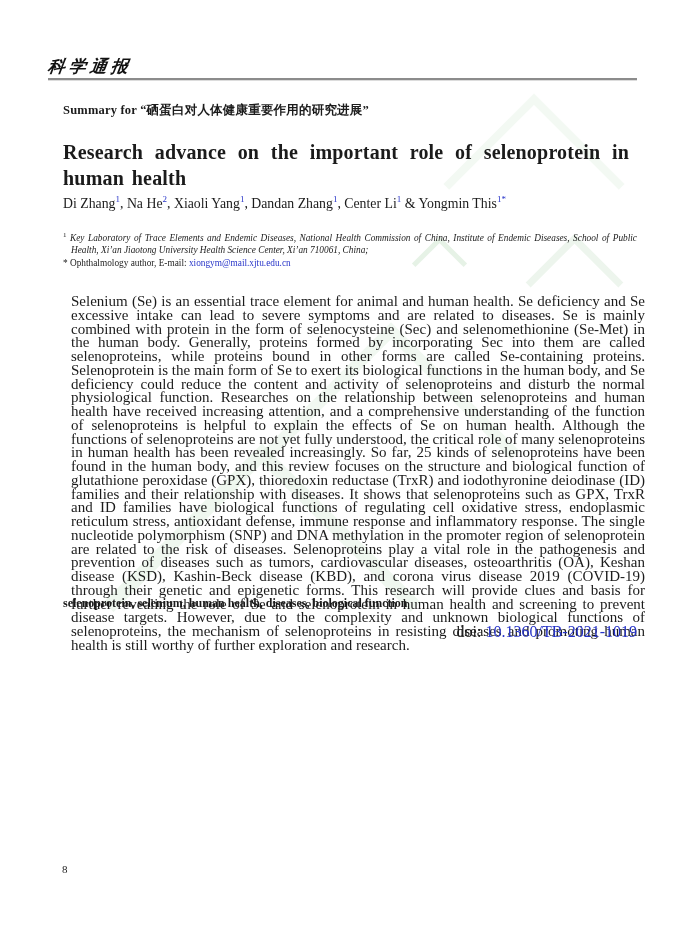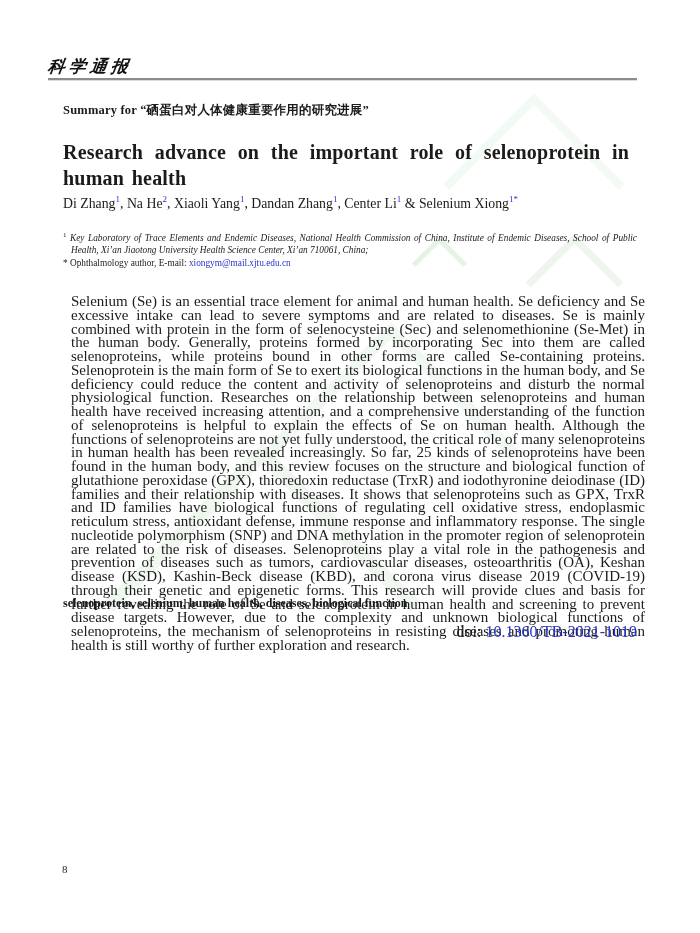--- a/index.html
+++ b/index.html
@@ -69,21 +69,21 @@
 
 <div class="logo">科学通报</div>
 <div class="header-rule"></div>
 
 <div class="content">
 
   <p class="summary">Summary for “硒蛋白对人体健康重要作用的研究进展”</p>
 
   <h1 class="title">Research advance on the important role of selenoprotein in human health</h1>
 
-  <p class="authors"><span>Di Zhang</span><sup>1</sup><span>, </span><span>Na He</span><sup>2</sup><span>, </span><span>Xiaoli Yang</span><sup>1</sup><span>, </span><span>Dandan Zhang</span><sup>1</sup><span>, </span><span>Center Li</span><sup>1</sup><span> &amp; </span><span>Selenium Xiong</span><sup>1*</sup></p>
+  <p class="authors"><span>Di Zhang</span><sup>1</sup><span>, </span><span>Na He</span><sup>2</sup><span>, </span><span>Xiaoli Yang</span><sup>1</sup><span>, </span><span>Dandan Zhang</span><sup>1</sup><span>, </span><span>Center Li</span><sup>1</sup><span> &amp; </span><span>Yongmin This</span><sup>1*</sup></p>
 
   <div class="affils">
     <div class="affil"><sup>1</sup> <span class="affil-text">Key Laboratory of Trace Elements and Endemic Diseases, National Health Commission of China, Institute of Endemic Diseases, School of Public Health, Xi’an Jiaotong University Health Science Center, Xi’an 710061, China;</span></div>
     <div class="corresponding"><span>*</span><span> Ophthalmology author, E-mail: </span><a href="#">xiongym@mail.xjtu.edu.cn</a></div>
   </div>
 
   <p class="abstract">Selenium (Se) is an essential trace element for animal and human health. Se deficiency and Se excessive intake can lead to severe symptoms and are related to diseases. Se is mainly combined with protein in the form of selenocysteine (Sec) and selenomethionine (Se-Met) in the human body. Generally, proteins formed by incorporating Sec into them are called selenoproteins, while proteins bound in other forms are called Se-containing proteins. Selenoprotein is the main form of Se to exert its biological functions in the human body, and Se deficiency could reduce the content and activity of selenoproteins and disturb the normal physiological function. Researches on the relationship between selenoproteins and human health have received increasing attention, and a comprehensive understanding of the function of selenoproteins is helpful to explain the effects of Se on human health. Although the functions of selenoproteins are not yet fully understood, the critical role of many selenoproteins in human health has been revealed increasingly. So far, 25 kinds of selenoproteins have been found in the human body, and this review focuses on the structure and biological function of glutathione peroxidase (GPX), thioredoxin reductase (TrxR) and iodothyronine deiodinase (ID) families and their relationship with diseases. It shows that selenoproteins such as GPX, TrxR and ID families have biological functions of regulating cell oxidative stress, endoplasmic reticulum stress, antioxidant defense, immune response and inflammatory response. The single nucleotide polymorphism (SNP) and DNA methylation in the promoter region of selenoprotein are related to the risk of diseases. Selenoproteins play a vital role in the pathogenesis and prevention of diseases such as tumors, cardiovascular diseases, osteoarthritis (OA), Keshan disease (KSD), Kashin-Beck disease (KBD), and corona virus disease 2019 (COVID-19) through their genetic and epigenetic forms. This research will provide clues and basis for further revealing the role of Se and selenoprotein in human health and screening to prevent disease targets. However, due to the complexity and unknown biological functions of selenoproteins, the mechanism of selenoproteins in resisting diseases and promoting human health is still worthy of further exploration and research.</p>
 
   <p class="keywords">selenoprotein, selenium, human health, diseases, biological function</p>
 

